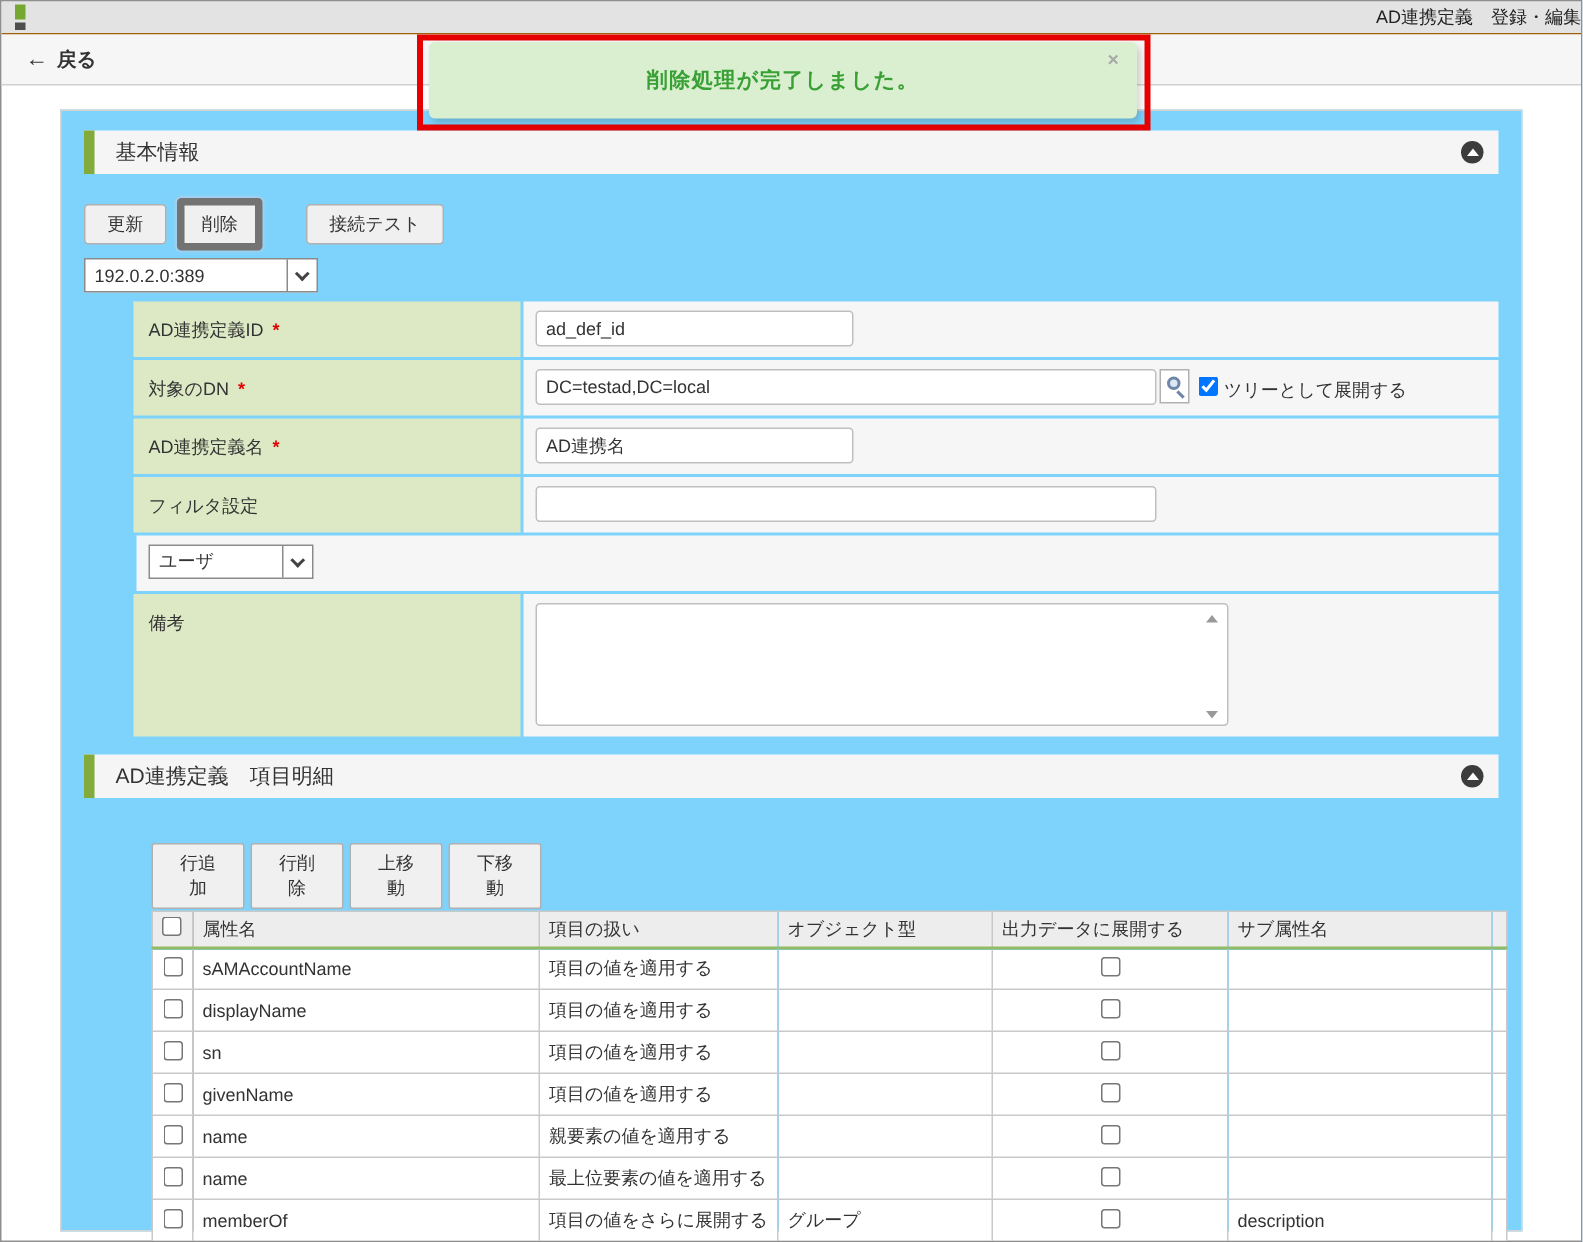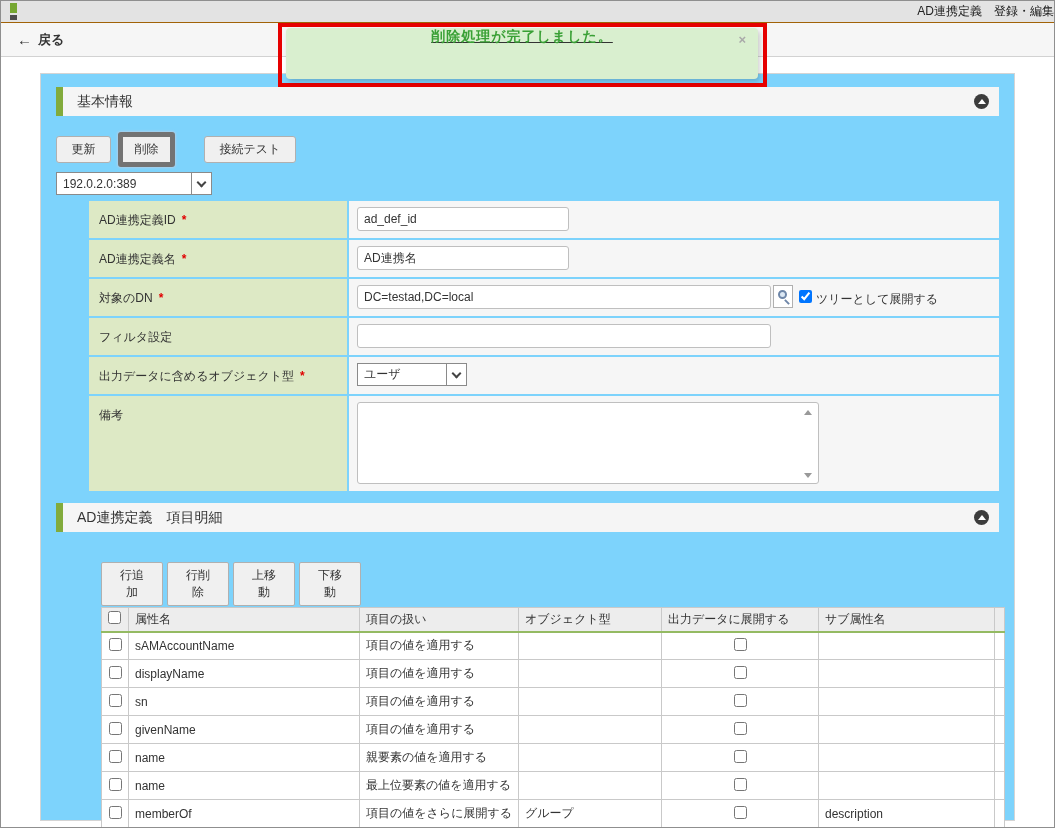--- a/index.html
+++ b/index.html
@@ -22,21 +22,21 @@
   .back-link { display:flex; align-items:center; cursor:pointer; }
   .back-arrow { font-size:15px; font-weight:bold; color:#333; margin-right:6px; line-height:1; }
   .back-text { font-size:13px; font-weight:bold; color:#333; }
 
   
   .annotation-rect { position:absolute; left:277px; top:22px; width:489px; height:64px;
                      border:4px solid #e60000; z-index:50; }
   .notif { position:absolute; left:285px; top:27px; width:472px; height:51px;
            background:#d9efcf; border-radius:4px; z-index:51;
            box-shadow:2px 3px 5px rgba(0,0,0,0.18);
-           display:flex; align-items:flex-start; justify-content:center;text-decoration:underline; }
+           display:flex; align-items:center; justify-content:center; }
   .notif-text { font-size:14px; font-weight:bold; color:#39a035; letter-spacing:1px; }
   .notif-close { position:absolute; right:12px; top:5px; font-size:13px; font-weight:bold;
                  color:#a9a9a9; cursor:pointer; line-height:1; }
 
   
   .panel { position:absolute; left:39px; top:72px; width:975px; height:748px;
            background:#7dd3fc; border:1px solid #d4d4d4; padding:13px 15px 0 15px; }
 
   
   .sec-header { height:29px; background:#f5f5f5; display:flex; align-items:center; position:relative; }
@@ -169,48 +169,47 @@
     <div class="form">
 
       <div class="frow">
         <div class="flabel"><span>AD連携定義ID</span><span class="req">*</span></div>
         <div class="fvalue">
           <input class="tinput w-small" type="text" value="ad_def_id" style="">
         </div>
       </div>
 
       <div class="frow">
-        <div class="flabel"><span>AD連携定義名</span><span class="req">*</span></div>
-        <div class="fvalue">
-          <input class="tinput w-small" type="text" value="AD連携名" style="">
-        </div>
-      </div>
-
-      <div class="frow">
         <div class="flabel"><span>対象のDN</span><span class="req">*</span></div>
         <div class="fvalue">
           <input class="tinput w-wide" type="text" value="DC=testad,DC=local" style="">
           <span class="search-btn">
               <span class="lens"></span>
               <span class="lens-handle"></span>
             </span>
           <input class="tree-check" type="checkbox" checked="true" style="">
           <span class="check-label">ツリーとして展開する</span>
         </div>
       </div>
 
       <div class="frow">
+        <div class="flabel"><span>AD連携定義名</span><span class="req">*</span></div>
+        <div class="fvalue">
+          <input class="tinput w-small" type="text" value="AD連携名" style="">
+        </div>
+      </div>
+
+      <div class="frow">
         <div class="flabel"><span>フィルタ設定</span></div>
         <div class="fvalue">
           <input class="tinput w-wide" type="text" value="" style="">
         </div>
       </div>
 
       <div class="frow">
-        <div class="flabel"><span>出力データに含めるオブジェクト型</span><span class="req">*</span></div>
         <div class="fvalue">
           <div class="selectbox obj-select">
             <span class="val">ユーザ</span>
             <span class="arrowbox">
                 <span class="chev"></span>
               </span>
           </div>
         </div>
       </div>
 

